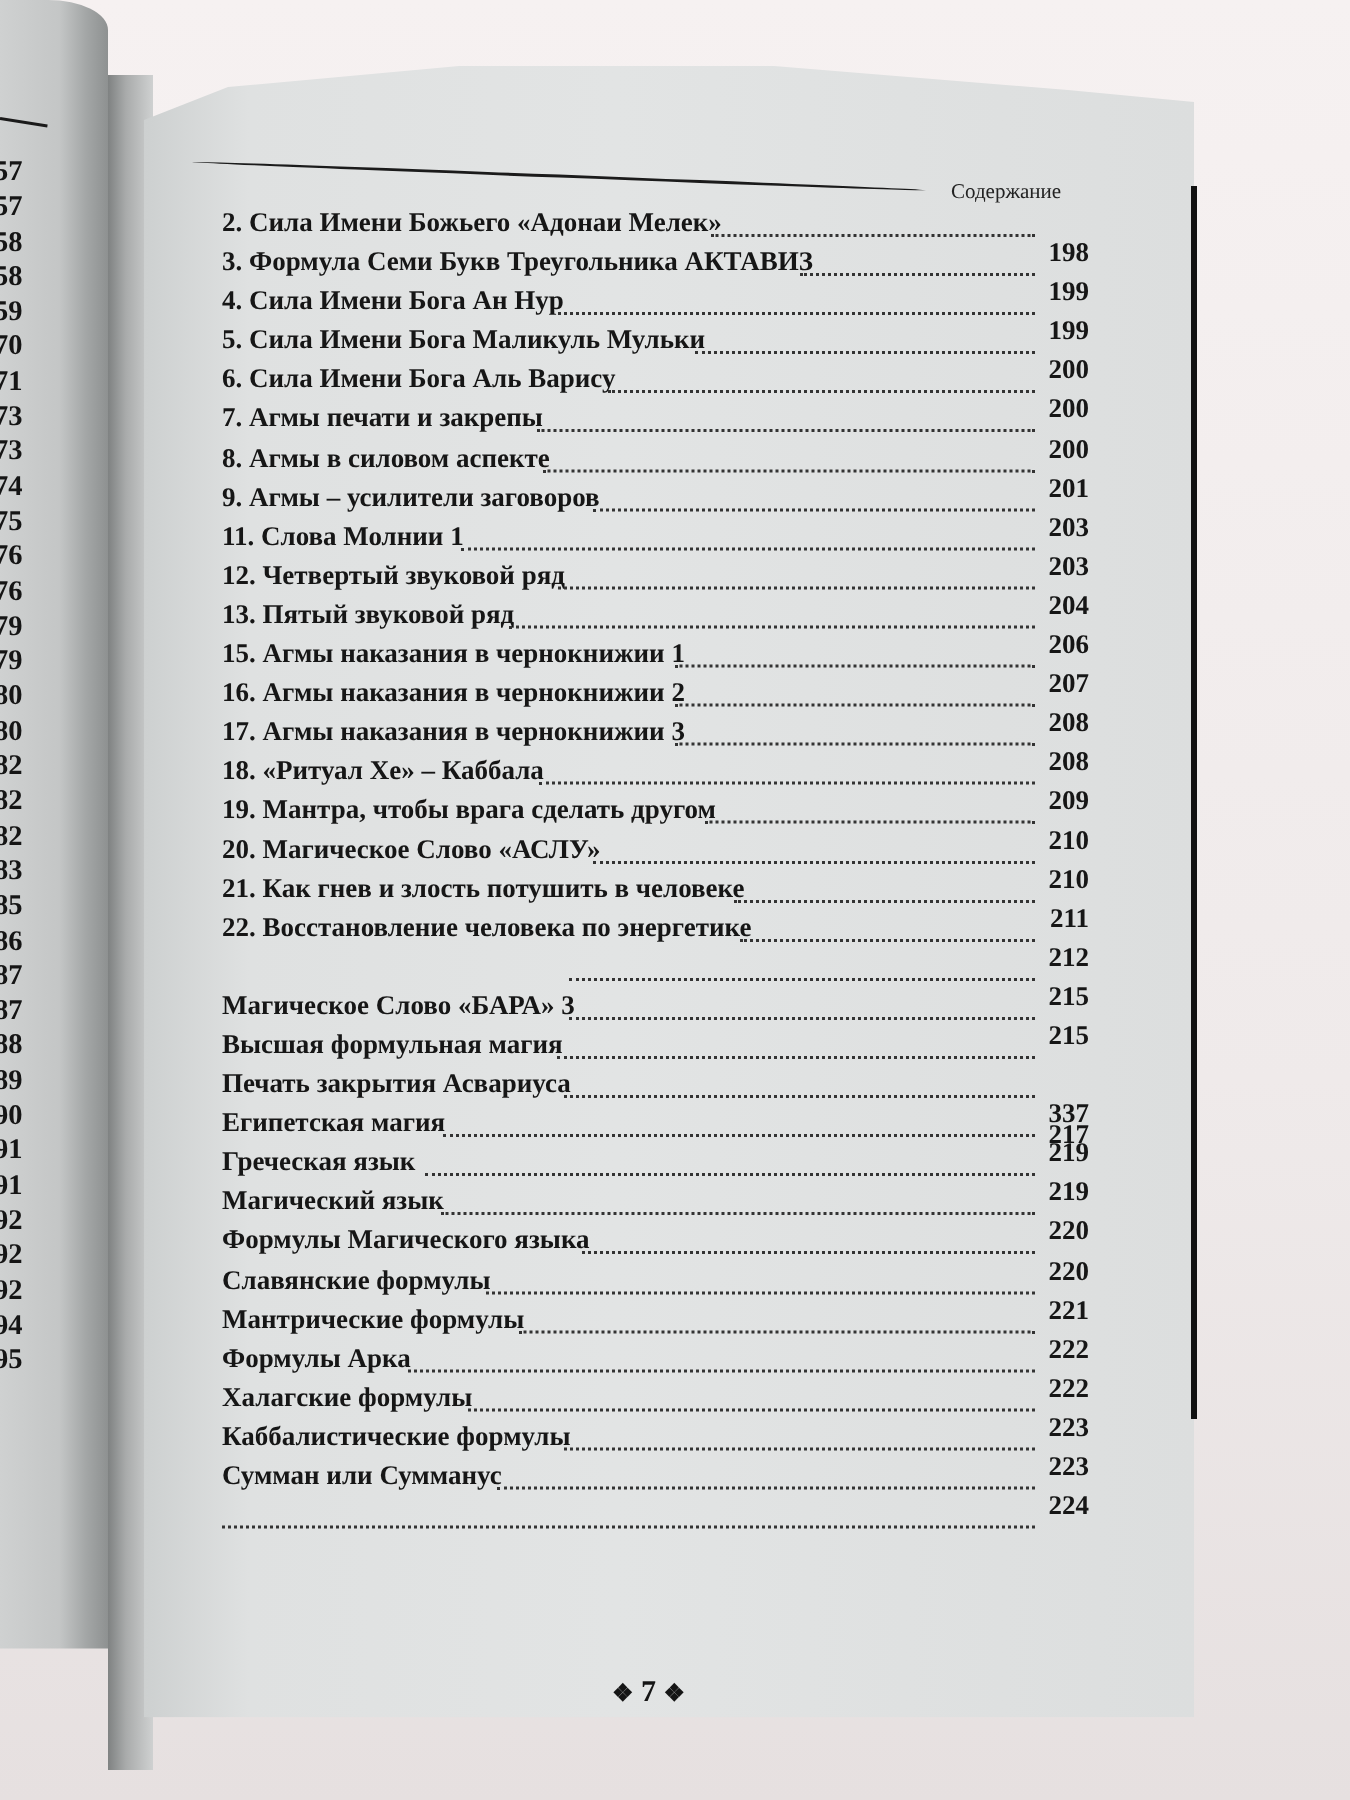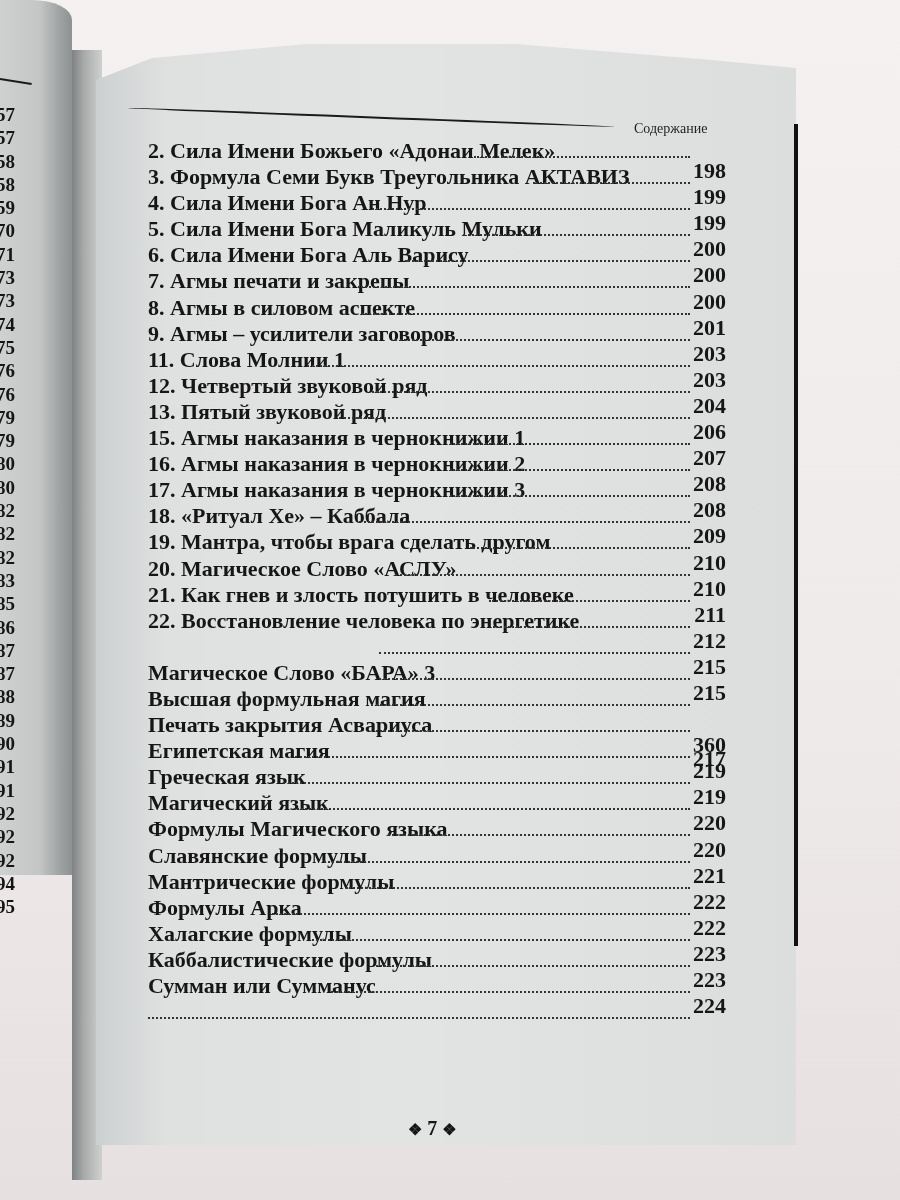--- a/index.html
+++ b/index.html
@@ -3,21 +3,21 @@
 <meta charset="utf-8">
 <style>
   html, body { margin:0; padding:0; }
   body {
     width:900px; height:1200px; overflow:hidden; position:relative;
     background: linear-gradient(180deg,#f6f1f1 0%,#efeaea 60%,#e6e0e0 100%);
     font-family: "Liberation Serif", "DejaVu Serif", serif;
   }
   
   .left-page {
-    position:absolute; left:0; top:0; width:72px; height:875px;
+    position:absolute; left:0; top:0; width:72px; height:1099px;
     background: linear-gradient(90deg,#cfd1d1 0%,#c4c6c6 55%,#a3a6a6 80%,#8e9191 100%);
     border-top-right-radius:40px 20px;
     text-align:right;
   }
   .left-page .rule {
     position:absolute; left:0; top:78px; width:32px; height:2px; background:#1a1a1a;
     transform:rotate(9deg); transform-origin:left;
   }
   .left-nums { position:absolute; left:-4px; top:103px; }
   .left-nums div {
@@ -42,21 +42,21 @@
     transform:rotate(2.2deg); transform-origin:left;
     border-radius:50%;
   }
   .running-head {
     position:absolute; left:634px; top:121px; font-size:14px; color:#222;
   }
   .toc {
     position:absolute; left:148px; top:136px; width:580px;
   }
   .toc-row {
-    position:relative; height:26.1px; font-size:22px; color:#161616; font-weight:bold;
+    position:relative; height:26.1px; font-size:18px; color:#161616; font-weight:bold;
     white-space:nowrap;
   }
   .toc-row .title { position:absolute; left:0; top:2px; background:transparent; }
   .toc-row .dots {
     position:absolute; top:11px; height:0; border-bottom:2px dotted #333;
   }
   .toc-row .num {
     position:absolute; right:2px; top:11px;
   }
   .folio {
@@ -224,21 +224,21 @@
       <span class="num" style="top: -4px;">215</span>
     </div>
     <div class="toc-row">
       <span class="title">Печать закрытия Асвариуса</span>
       <span class="dots" style="left: 228px; right: 38px; top: 20px;"></span>
       <span class="num" style="top: -4px; margin-top: 40px;">217</span>
     </div>
     <div class="toc-row">
       <span class="title">Египетская магия</span>
       <span class="dots" style="left: 147px; right: 38px; top: 20px;"></span>
-      <span class="num" style="top: -4px;">360</span>
+      <span class="num" style="top: -4px;">337</span>
     </div>
     <div class="toc-row">
       <span class="title">Греческая язык</span>
       <span class="dots" style="left: 135px; right: 38px; top: 20px;"></span>
       <span class="num" style="top: -4px;">219</span>
     </div>
     <div class="toc-row">
       <span class="title">Магический язык</span>
       <span class="dots" style="left: 146px; right: 38px; top: 20px;"></span>
       <span class="num" style="top: -4px;">219</span>

